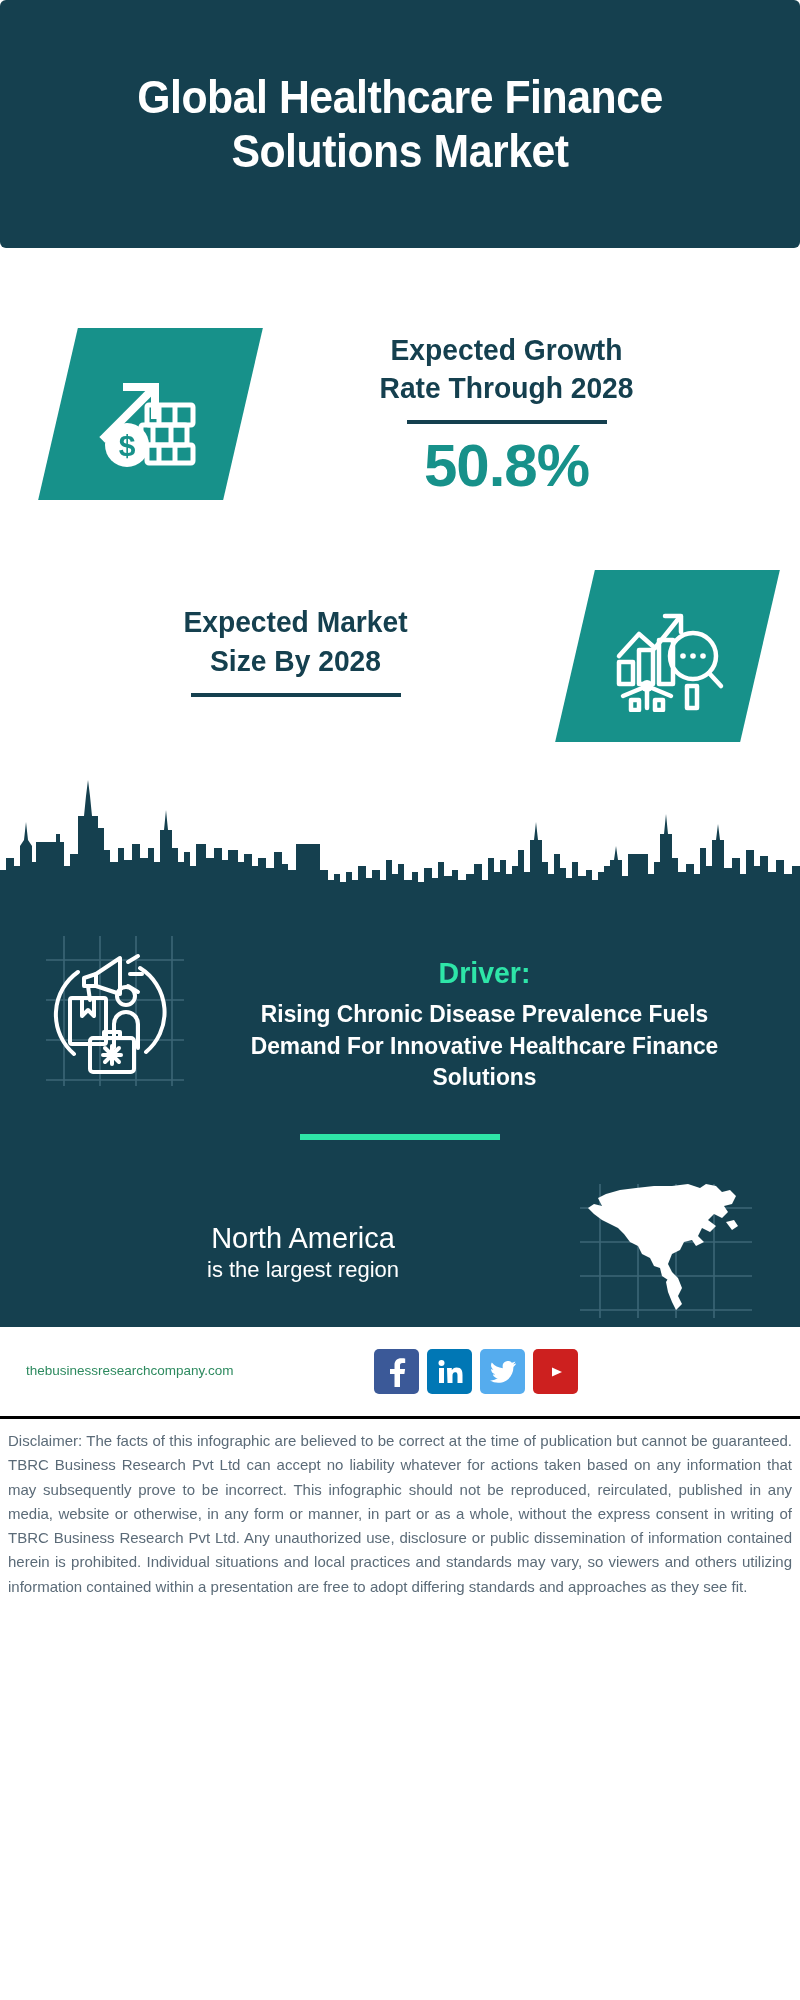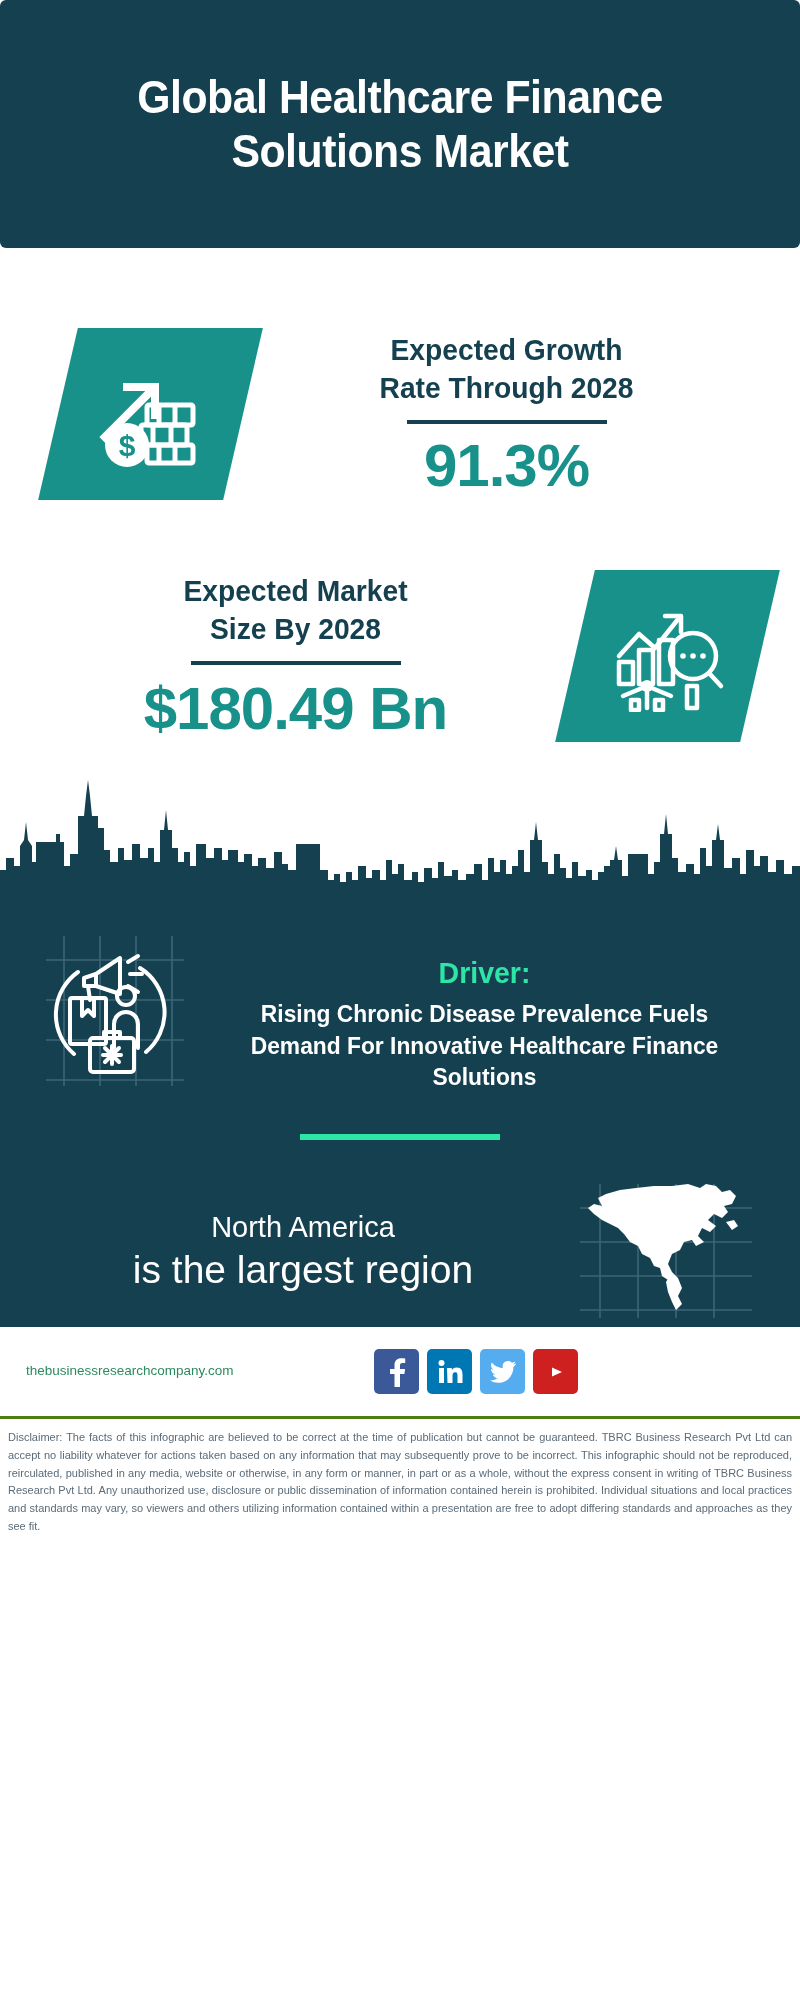--- a/index.html
+++ b/index.html
@@ -106,46 +106,46 @@
     width:200px; height:6px; background:#2ee5a8;
     margin:42px auto 0 auto;
   }
 
   .row-region { display:flex; align-items:center; padding:40px 34px 0 34px; }
   .region-text { flex:1; text-align:center; padding-right:4px; }
   .region-head {
     color:#ffffff; font-size:29px; font-weight:normal; line-height:1.25;
   }
   .region-body {
-    color:#ffffff; font-size:39px; line-height:1.28; font-weight:400;
+    color:#ffffff; font-size:22px; line-height:1.28; font-weight:400;
   }
   .region-map { flex:0 0 auto; width:190px; }
 
   
   .footer {
     background:#ffffff;
     height:92px;
     display:flex; align-items:center;
     padding:0 26px;
     border-top:3px solid #15404f;
   }
   .footer-text { flex:1; color:#2d8a5f; font-size:13.5px; line-height:1.65; }
   .socials { display:flex; gap:8px; align-items:center; padding-right:196px; }
   .soc { width:45px; height:45px; border-radius:5px; display:flex; align-items:center; justify-content:center; }
   .soc-fb { background:#3b5998; }
   .soc-li { background:#0077b5; }
   .soc-tw { background:#55acee; }
   .soc-yt { background:#cd201f; }
 
   .disclaimer {
-    border-top:3px solid #4d7c0f;
+    border-top:3px solid #000000;
     background:#ffffff;
     padding:10px 8px 0 8px;
     color:#5b6b78;
-    font-size:11px;
+    font-size:15px;
     line-height:1.62;
     text-align:justify;
     height:110px;
   }
 </style>
 </head>
 <body>
 
 <div class="header">
   <h1>Global Healthcare Finance Solutions Market</h1>
@@ -174,32 +174,31 @@
         <circle cx="36" cy="86" r="22" fill="#ffffff"></circle>
         <text x="36" y="97" font-size="30" font-weight="bold" fill="#17918a" text-anchor="middle" font-family="Liberation Sans, sans-serif">$</text>
       </svg>
     </div>
     <div class="growth-text">
       <div class="label-dark">
         <div>Expected Growth</div>
         <div>Rate Through 2028</div>
       </div>
       <div class="rule-dark"></div>
-      <div class="big-teal">91.3%</div>
+      <div class="big-teal">50.8%</div>
     </div>
   </div>
 
   <div class="row-market">
     <div class="market-text">
       <div class="label-dark">
         <div>Expected Market</div>
         <div>Size By 2028</div>
       </div>
       <div class="rule-dark2"></div>
-      <div class="big-teal">$180.49 Bn</div>
     </div>
     <div class="badge">
       <svg width="118" height="112" viewBox="0 0 118 112">
         <g fill="none" stroke="#ffffff" stroke-width="4.5" stroke-linecap="round" stroke-linejoin="round">
           <path d="M10 56 L30 34 L46 48 L70 18"></path>
           <path d="M56 16 L72 16 L72 32"></path>
           <rect x="10" y="62" width="14" height="22"></rect>
           <rect x="30" y="50" width="14" height="34"></rect>
           <rect x="50" y="40" width="14" height="44"></rect>
           <circle cx="84" cy="56" r="23"></circle>

